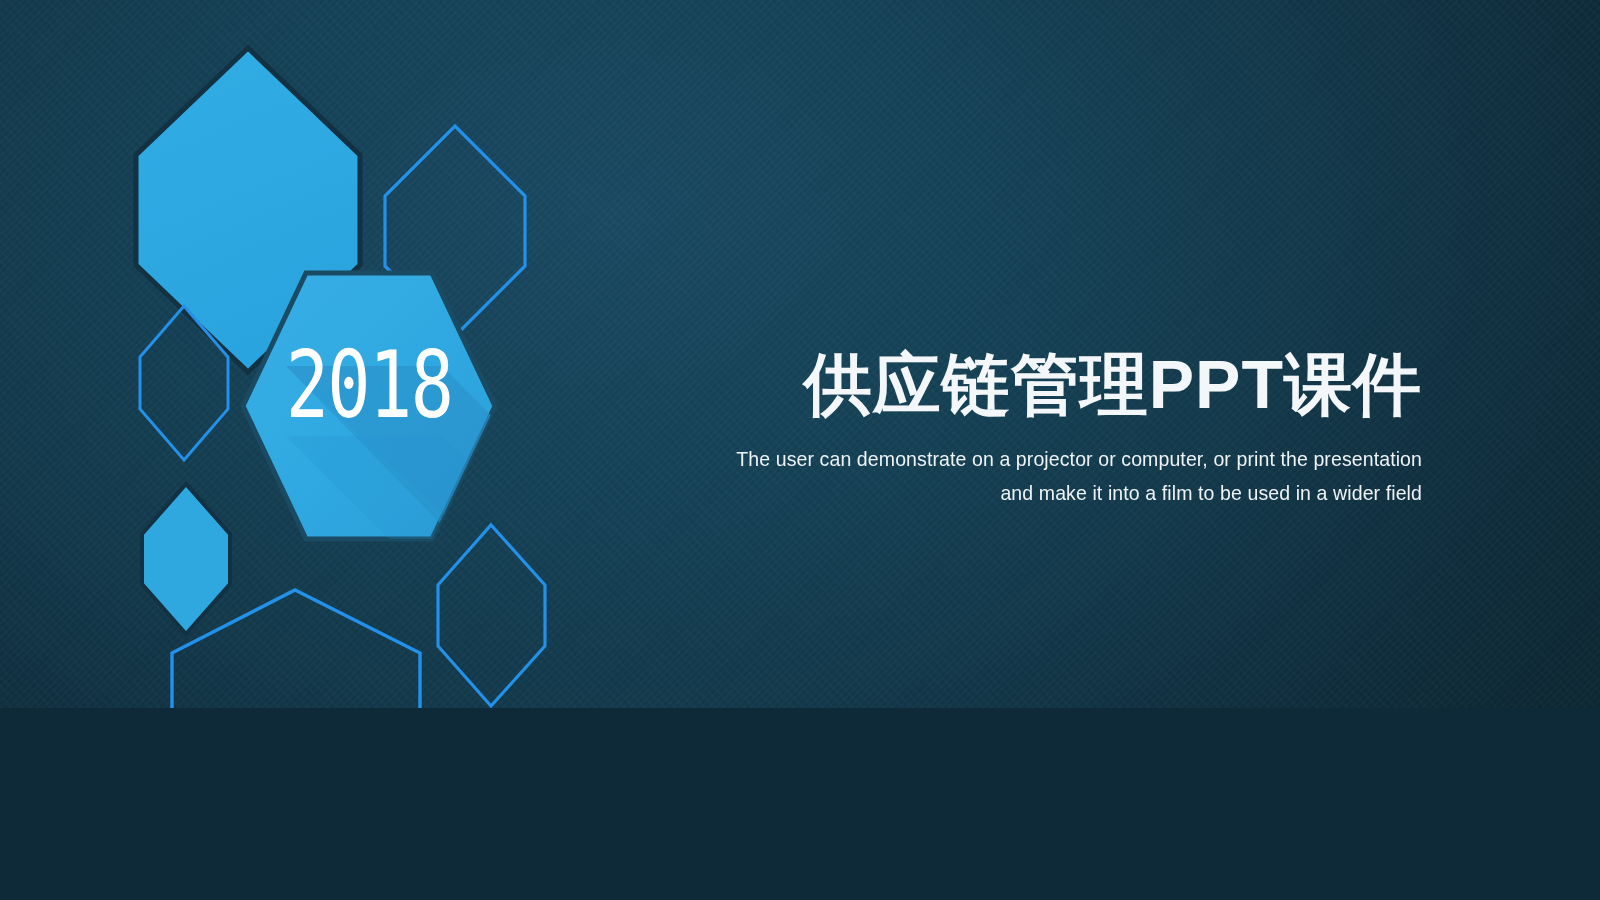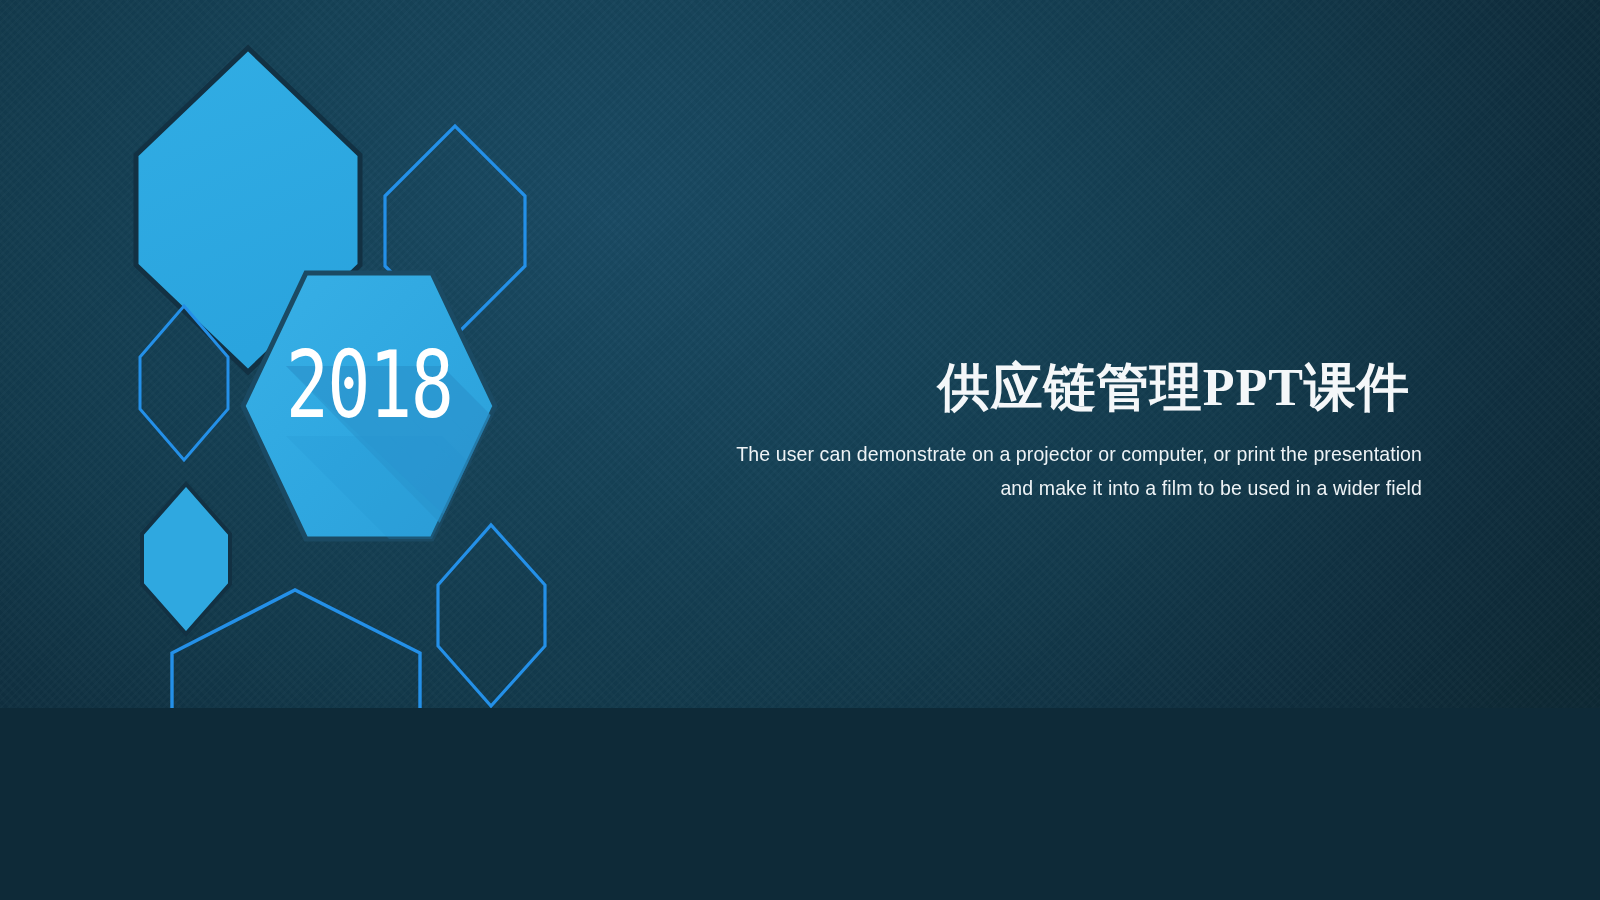--- a/index.html
+++ b/index.html
@@ -70,26 +70,26 @@
   }
   #text-block {
     position: absolute;
     left: 660px;
     top: 348px;
     width: 762px;
     text-align: right;
   }
   #main-title {
     color: #f4f7f9;
-    font-family: Liberation Serif, serif;
-    font-size: 52px;
+    font-family: Liberation Sans, sans-serif;
+    font-size: 68px;
     font-weight: 700;
     line-height: 1.06;
     letter-spacing: 1px;
-    margin: 12px;
+    margin: 0;
     white-space: nowrap;
   }
   #subtitle {
     color: #eef3f6;
     font-family: "Liberation Sans Narrow", "Liberation Sans", sans-serif;
     font-size: 21px;
     font-weight: 400;
     line-height: 1.62;
     letter-spacing: 0.1px;
     margin: 22px 0 0 0;

